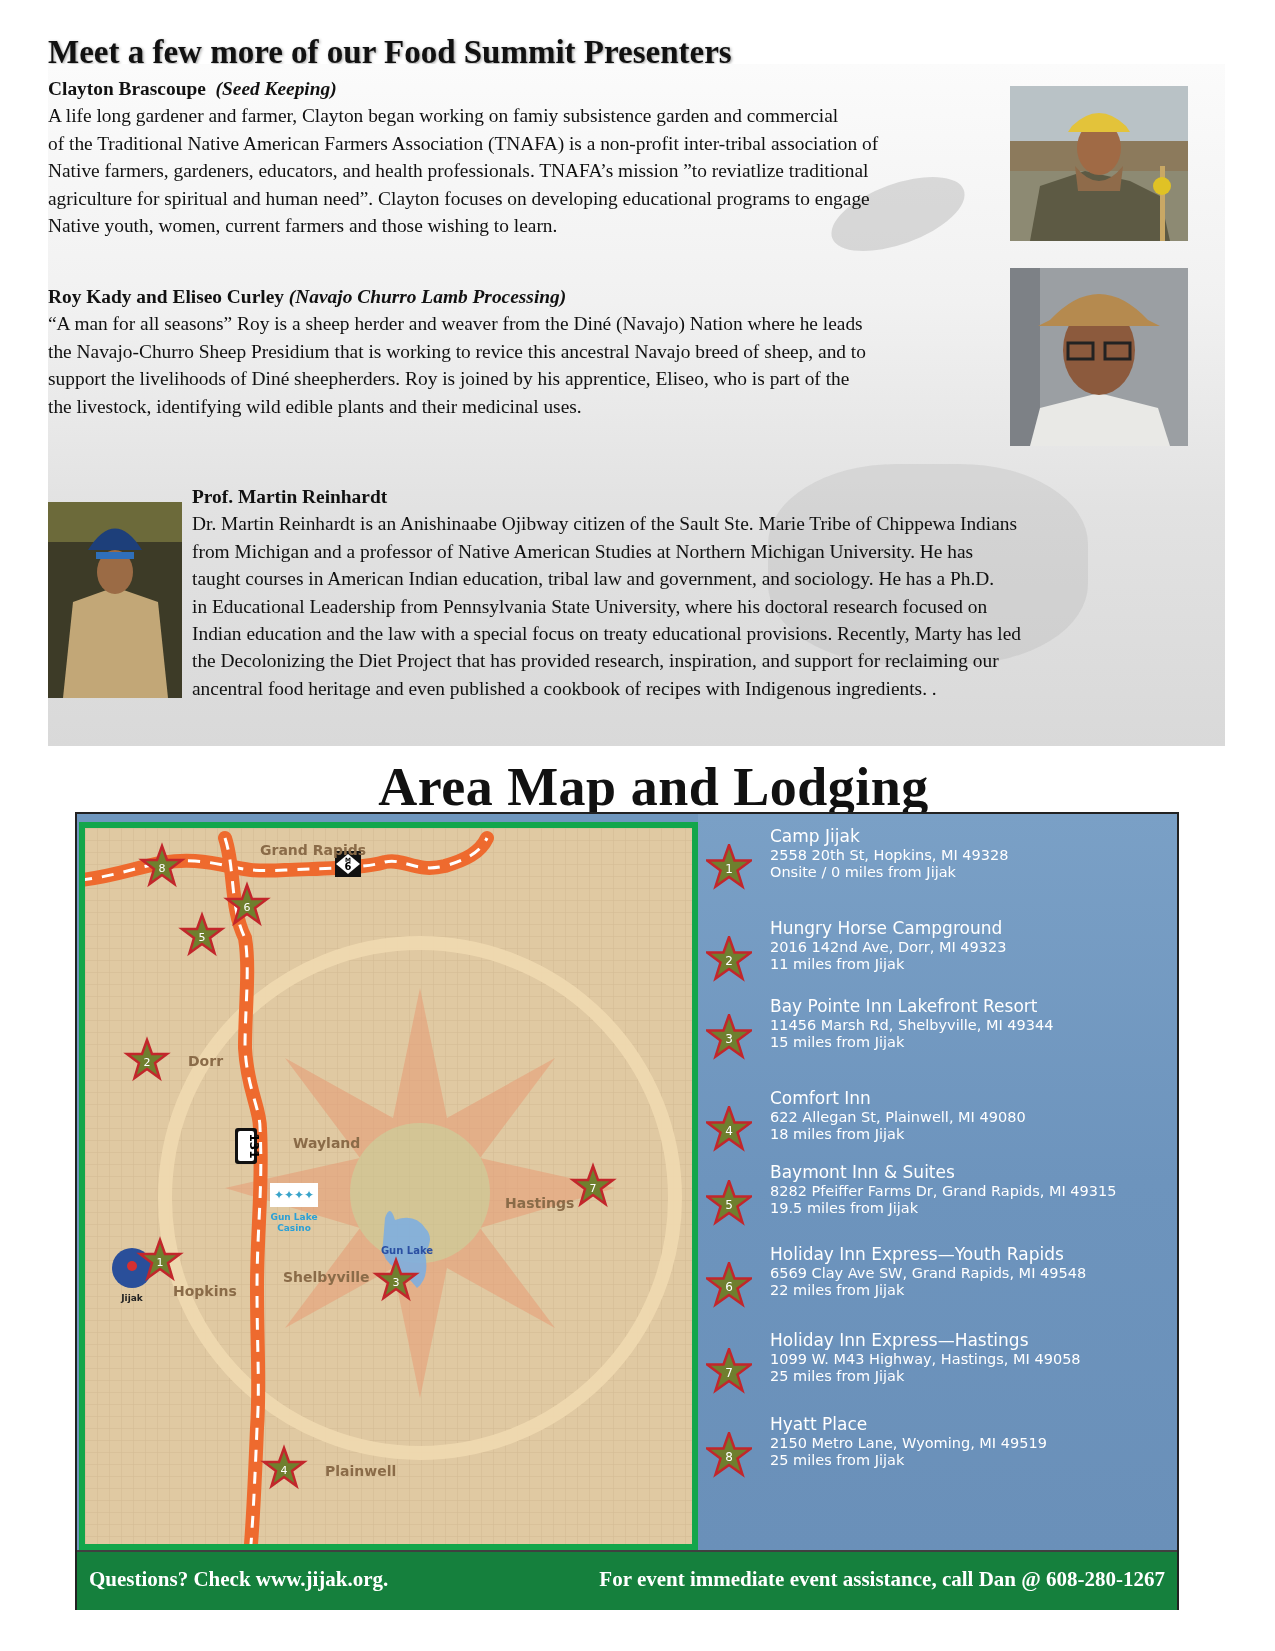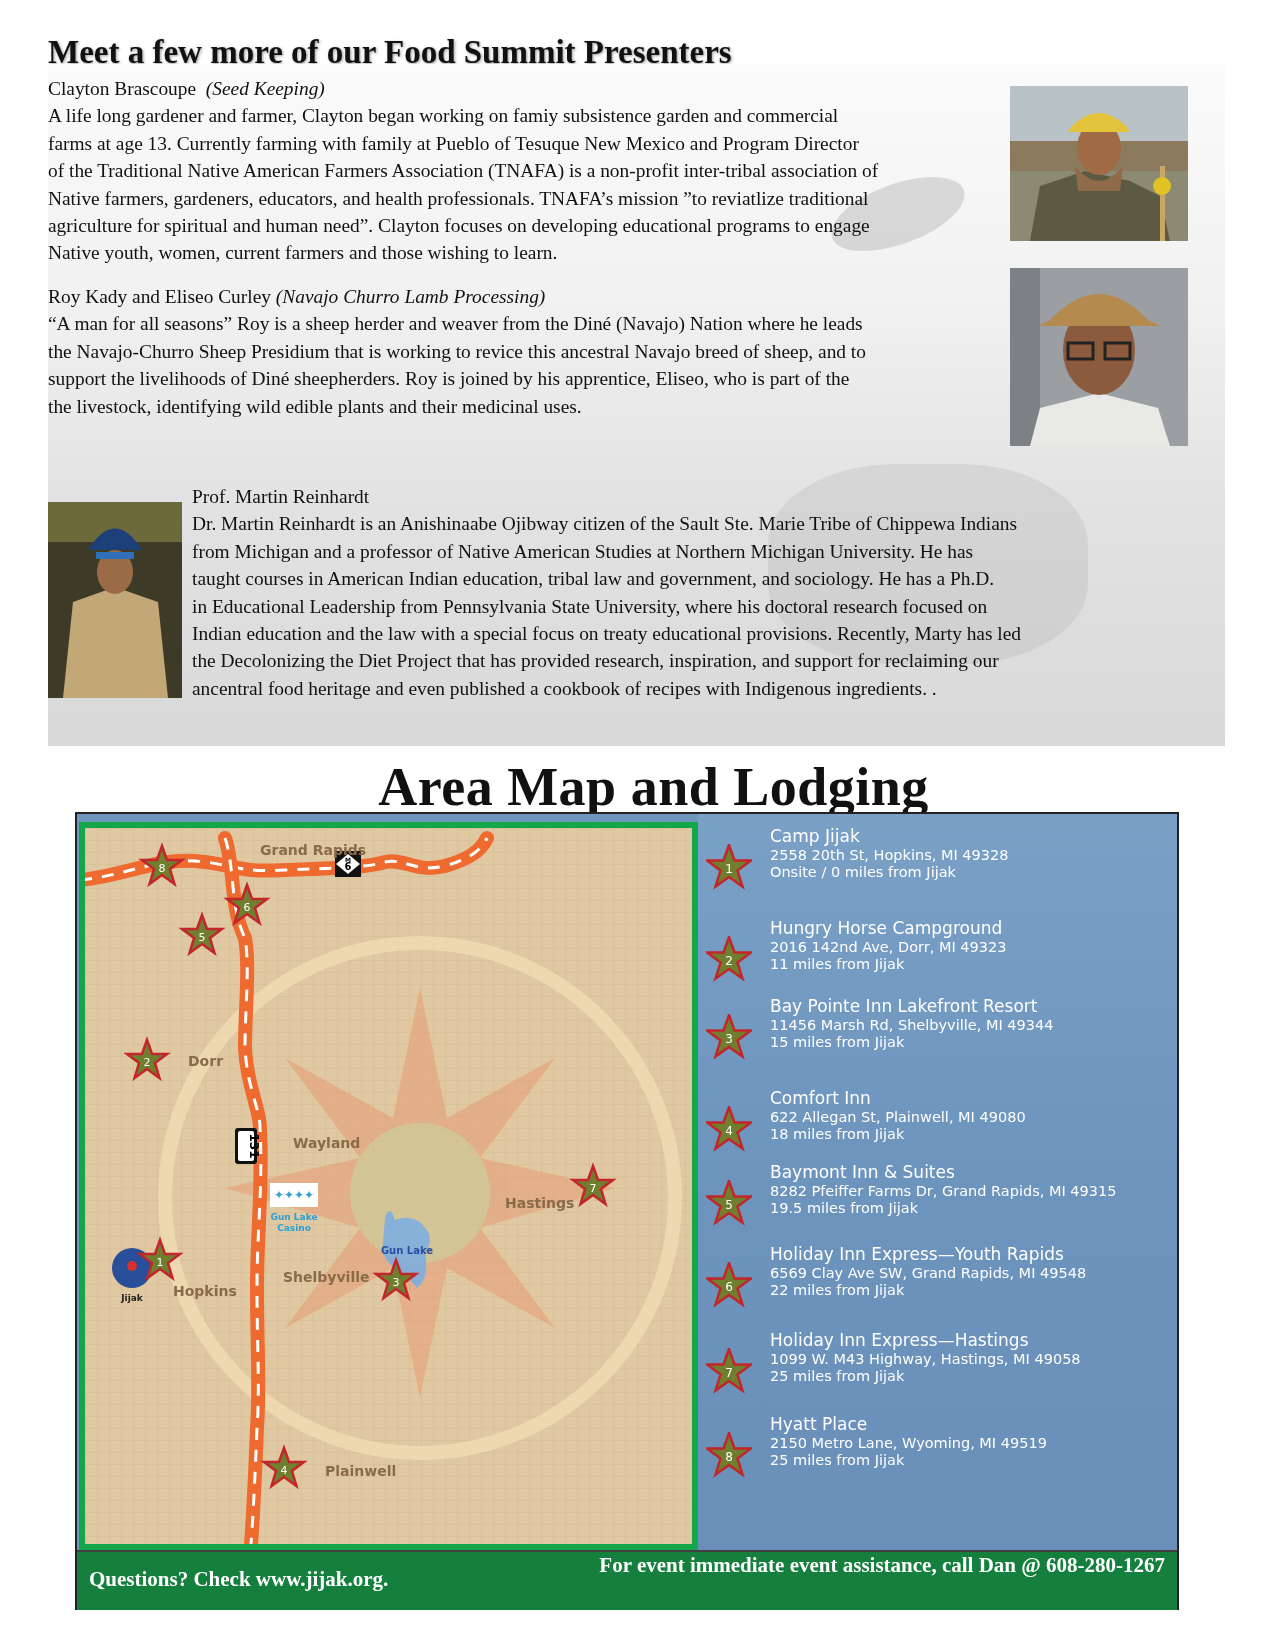--- a/index.html
+++ b/index.html
@@ -4,22 +4,22 @@
 <style>
   html, body { margin:0; padding:0; }
   body { width:1275px; height:1651px; background:#ffffff; position:relative; overflow:hidden;
          font-family:"Liberation Serif", "DejaVu Serif", serif; color:#111; }
   .page-heading { position:absolute; left:48px; top:34px; font-size:33px; font-weight:bold;
          text-shadow: 1px 1px 3px #999; letter-spacing:0; margin:0; }
   .presenters-panel { position:absolute; left:48px; top:64px; width:1177px; height:682px;
          background: linear-gradient(180deg,#fbfbfb 0%, #f1f1f1 35%, #e2e2e2 65%, #d9d9d9 100%); }
   .bg-figure { position:absolute; background:rgba(160,160,160,0.35); border-radius:50%; }
   .bio { position:absolute; font-size:19.4px; line-height:27.4px; }
-  .bio .name { font-weight:normal; }
-  .bio .topic { font-weight:normal; font-style:italic; }
+  .bio .name { font-weight:bold; }
+  .bio .topic { font-weight:bold; font-style:italic; }
   .bio p { margin:0; }
   .photo { position:absolute; overflow:hidden; }
   .photo svg { display:block; width:100%; height:100%; }
   .map-title { position:absolute; left:0; width:1275px; top:740px; text-align:center;
          font-size:54px; font-weight:bold; margin:16px; letter-spacing:0.5px; }
   .map-frame { position:absolute; left:75px; top:812px; width:1104px; height:798px;
          border:2px solid #222; box-sizing:border-box; background:#6f97be; }
   .map-area { position:absolute; left:2px; top:8px; width:619px; height:728px;
          border:6px solid #13a64b; box-sizing:border-box; overflow:hidden;
          background:#dcc49d; }
@@ -30,37 +30,36 @@
          font-family:"DejaVu Sans", "Liberation Sans", sans-serif; }
   .lodging-item .lname { font-weight:normal; font-size:17px; line-height:21px; display:block; }
   .lodging-item .laddr { font-size:14.5px; line-height:17px; display:block; }
   .lodging-item .ldist { font-size:14.5px; line-height:17px; display:block; }
   .lodging-star { position:absolute; left:-2px; top:18px; width:46px; height:46px; }
   .lodging-text { position:absolute; left:62px; top:0; width:400px; }
   .footer-bar { position:absolute; left:0; top:736px; width:100%; height:60px;
          background:#15803d; color:#fff; font-size:21px; font-weight:bold; box-sizing:border-box;
          border-top:2px solid #404040; }
   .footer-left { position:absolute; left:12px; top:15px; }
-  .footer-right { position:absolute; right:12px; top:1px; }
+  .footer-right { position:absolute; right:12px; top:15px; }
   .map-label { font-family:"DejaVu Sans", "Liberation Sans", sans-serif; font-weight:bold; fill:#8a6b48; }
 </style>
 </head>
 <body>
 
 <h1 class="page-heading">Meet a few more of our Food Summit Presenters</h1>
 
 <div class="presenters-panel">
   <div class="bg-figure" style="left:780px; top:120px; width:140px; height:60px; transform:rotate(-20deg);"></div>
   <div class="bg-figure" style="left:720px; top:400px; width:320px; height:200px; border-radius:40%; background:rgba(150,150,150,0.18);"></div>
 </div>
 
 <div class="bio" style="left:48px; top:75px; width:950px;">
   <p><span class="name">Clayton Brascoupe</span>&nbsp;&nbsp;<span class="topic">(Seed Keeping)</span></p>
   <p>A life long gardener and farmer, Clayton began working on famiy subsistence garden and commercial</p>
-  <p>farms at age 13.  Currently farming with family at Pueblo of Tesuque New Mexico and Program Director</p>
   <p>of the Traditional Native American Farmers Association (TNAFA) is a non-profit inter-tribal association of</p>
   <p>Native farmers, gardeners, educators, and health professionals. TNAFA’s mission ”to reviatlize traditional</p>
   <p>agriculture for spiritual and human need”.  Clayton focuses on developing educational programs to engage</p>
   <p>Native youth, women, current farmers and those wishing to learn.</p>
 </div>
 <div class="photo" style="left:1010px; top:86px; width:178px; height:155px;">
   <svg viewBox="0 0 178 155" preserveAspectRatio="none">
     <rect width="178" height="155" fill="#8d8a73"></rect>
     <rect y="0" width="178" height="60" fill="#b9c2c6"></rect>
     <rect y="55" width="178" height="30" fill="#8c7a5c"></rect>

